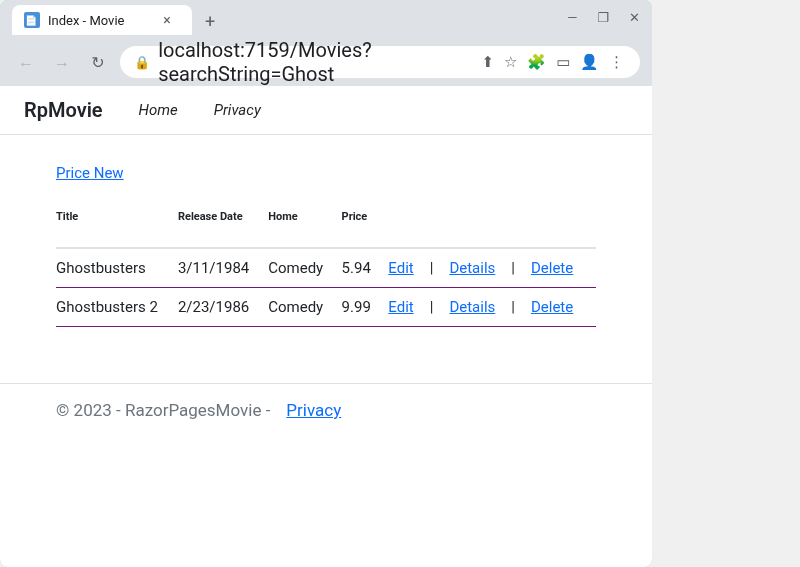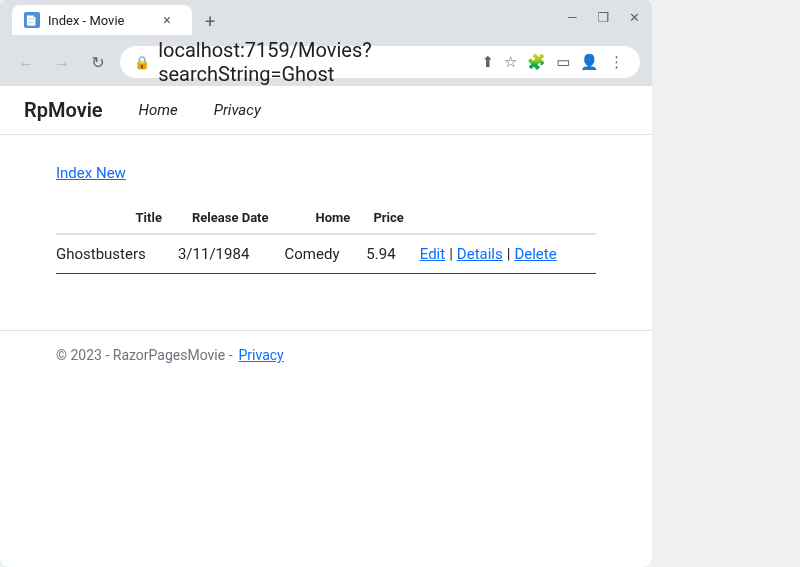--- a/index.html
+++ b/index.html
@@ -32,28 +32,28 @@
     .site-nav-link { font-size: 15px; color: #212529; text-decoration: none; font-style: italic; }
 
     
     .main-content { padding: 28px 56px 24px 56px; }
     .page-title { font-size: 36px; font-weight: 300; color: #212529; margin-bottom: 10px; }
     .create-new-link { color: #0d6efd; text-decoration: underline; font-size: 15px; cursor: pointer; display: inline-block; margin-bottom: 20px; }
 
     
     .movie-table { width: 100%; border-collapse: collapse; }
     .movie-table thead tr { border-bottom: 2px solid #dee2e6; }
-    .movie-table th { text-align: right; padding: 8px 16px 8px 0; font-weight: 700; font-size: 13px; color: #212529; }
+    .movie-table th { text-align: left; padding: 8px 16px 24px 0; font-weight: 700; font-size: 11px; color: #212529; }
     .movie-table td { padding: 10px 16px 10px 0; font-size: 15px; color: #212529; border-bottom: 1px solid #701a75; }
-    .action-links { display: flex; gap: 4px; align-items: center; white-space: nowrap; }
+    .action-links { display: flex; gap: 16px; align-items: center; white-space: nowrap; }
     .action-link { color: #0d6efd; text-decoration: underline; cursor: pointer; font-size: 15px; }
     .action-sep { color: #212529; font-size: 15px; }
 
     
-    .site-footer { border-top: 1px solid #e0e0e0; padding: 16px 56px; margin-top: 32px; font-size: 14px; color: #6c757d; display: flex; gap: 6px; align-items: center; }
+    .site-footer { border-top: 1px solid #e0e0e0; padding: 16px 56px; margin-top: 32px; font-size: 17px; color: #6c757d; display: flex; gap: 16px; align-items: center; }
     .footer-privacy-link { color: #0d6efd; text-decoration: underline; cursor: pointer; }
 
     
     .title-bar-top { display: flex; align-items: center; height: 40px; padding: 0 12px; background: #dee1e6; }
     .tabs-section { display: flex; align-items: flex-end; flex: 1; }
     .win-controls { display: flex; align-items: center; gap: 20px; padding-bottom: 6px; }
     .win-ctrl { color: #5f6368; font-size: 13px; cursor: pointer; }
   </style>
 </head>
 <body>
@@ -96,21 +96,21 @@
 
   <div class="page-content">
 
     <nav class="site-nav">
       <span class="site-brand">RpMovie</span>
       <span class="site-nav-link">Home</span>
       <span class="site-nav-link">Privacy</span>
     </nav>
 
     <div class="main-content">
-      <a class="create-new-link">Index New</a>
+      <a class="create-new-link">Price New</a>
 
       <table class="movie-table">
         <thead>
           <tr>
             <th>Title</th>
             <th>Release Date</th>
             <th>Home</th>
             <th>Price</th>
             <th></th>
           </tr>
@@ -124,20 +124,35 @@
               <td>
                 <div class="action-links">
                   <a class="action-link">Edit</a>
                   <span class="action-sep"> | </span>
                   <a class="action-link">Details</a>
                   <span class="action-sep"> | </span>
                   <a class="action-link">Delete</a>
                 </div>
               </td>
             </tr>
+            <tr>
+              <td>Ghostbusters 2</td>
+              <td>2/23/1986</td>
+              <td>Comedy</td>
+              <td>9.99</td>
+              <td>
+                <div class="action-links">
+                  <a class="action-link">Edit</a>
+                  <span class="action-sep"> | </span>
+                  <a class="action-link">Details</a>
+                  <span class="action-sep"> | </span>
+                  <a class="action-link">Delete</a>
+                </div>
+              </td>
+            </tr>
           </tbody>
       </table>
     </div>
 
     <footer class="site-footer">
       <span>© 2023 - RazorPagesMovie -</span>
       <a class="footer-privacy-link">Privacy</a>
     </footer>
   </div>
 </div>

